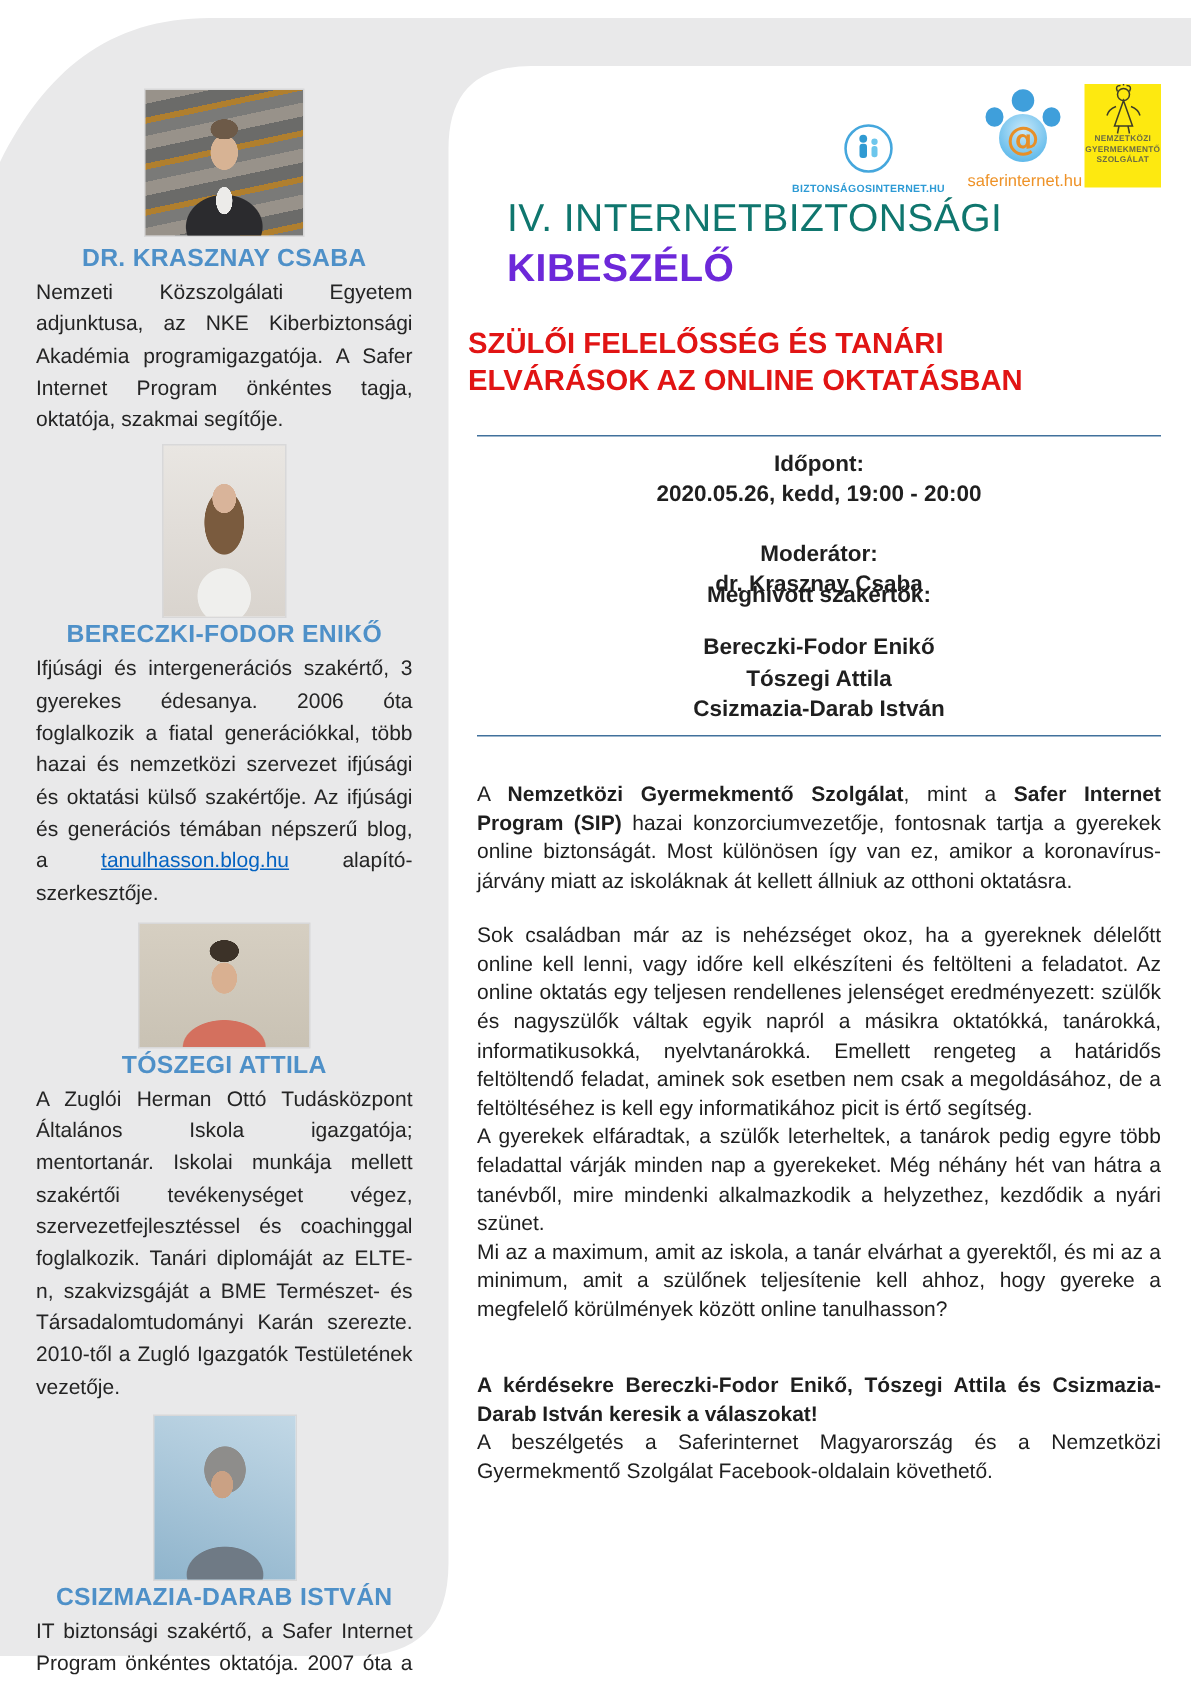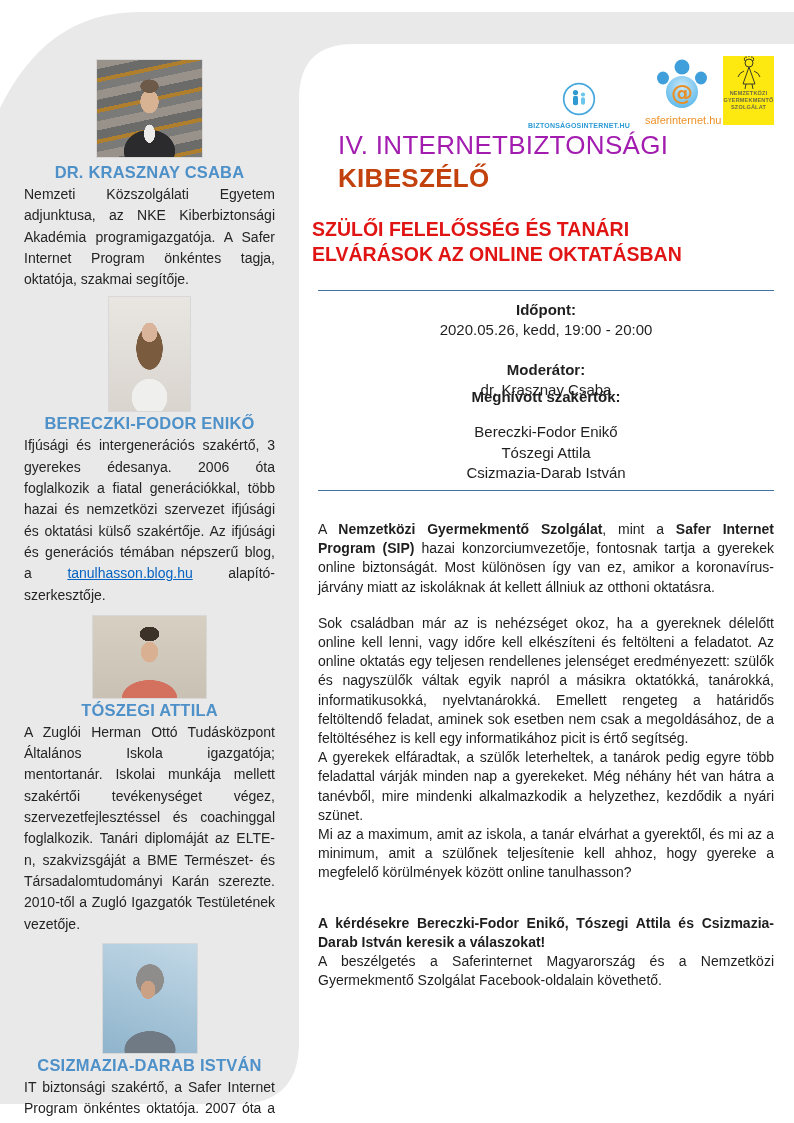--- a/index.html
+++ b/index.html
@@ -44,26 +44,26 @@
   .logo{position:absolute;text-align:center;}
   .logo1{left:520px;top:82px;width:118px;}
   .logo1 .cap{font-size:7px;font-weight:bold;color:#2e9bd5;letter-spacing:.2px;margin-top:2px;}
   .logo2{left:645px;top:58px;width:74px;}
   .logo2 .cap{font-size:11px;color:#ee9227;margin-top:0px;}
   .logo3{left:723px;top:56px;width:51px;height:69px;background:#fde910;
          display:flex;flex-direction:column;align-items:center;justify-content:flex-start;}
   .logo3 .cap{font-size:5.5px;font-weight:bold;color:#6b6b45;line-height:7px;letter-spacing:.2px;}
 
   
-  .title1{position:absolute;left:338px;top:130px;font-size:26px;color:#a21caf;letter-spacing:.3px;}
-  .title2{position:absolute;left:338px;top:163px;font-size:26px;font-weight:bold;color:#c2410c;letter-spacing:.3px;}
+  .title1{position:absolute;left:338px;top:130px;font-size:26px;color:#0f766e;letter-spacing:.3px;}
+  .title2{position:absolute;left:338px;top:163px;font-size:26px;font-weight:bold;color:#6d28d9;letter-spacing:.3px;}
   .subtitle{position:absolute;left:312px;top:217px;width:426px;
             font-size:19.5px;font-weight:bold;color:#e11414;line-height:25px;}
   .rule{position:absolute;left:318px;width:456px;height:1px;background:#41719c;}
-  .d-line{position:absolute;left:318px;width:456px;text-align:center;font-size:15px;color:#1f1f1f;}
+  .d-line{position:absolute;left:318px;width:456px;text-align:center;font-size:15px;color:#1f1f1f;font-weight:bold;}
   .d-bold{font-weight:bold;}
   .experts{line-height:20.5px;}
   .bodytext{position:absolute;left:318px;top:520px;width:456px;
             font-size:14px;line-height:19.2px;text-align:justify;color:#1e1e1e;}
   .bodytext p{margin:0;}
   .bodytext .gap1{margin-top:17px;}
   .bodytext .qpara{margin-top:31px;font-weight:bold;}
 </style>
 </head>
 <body>

